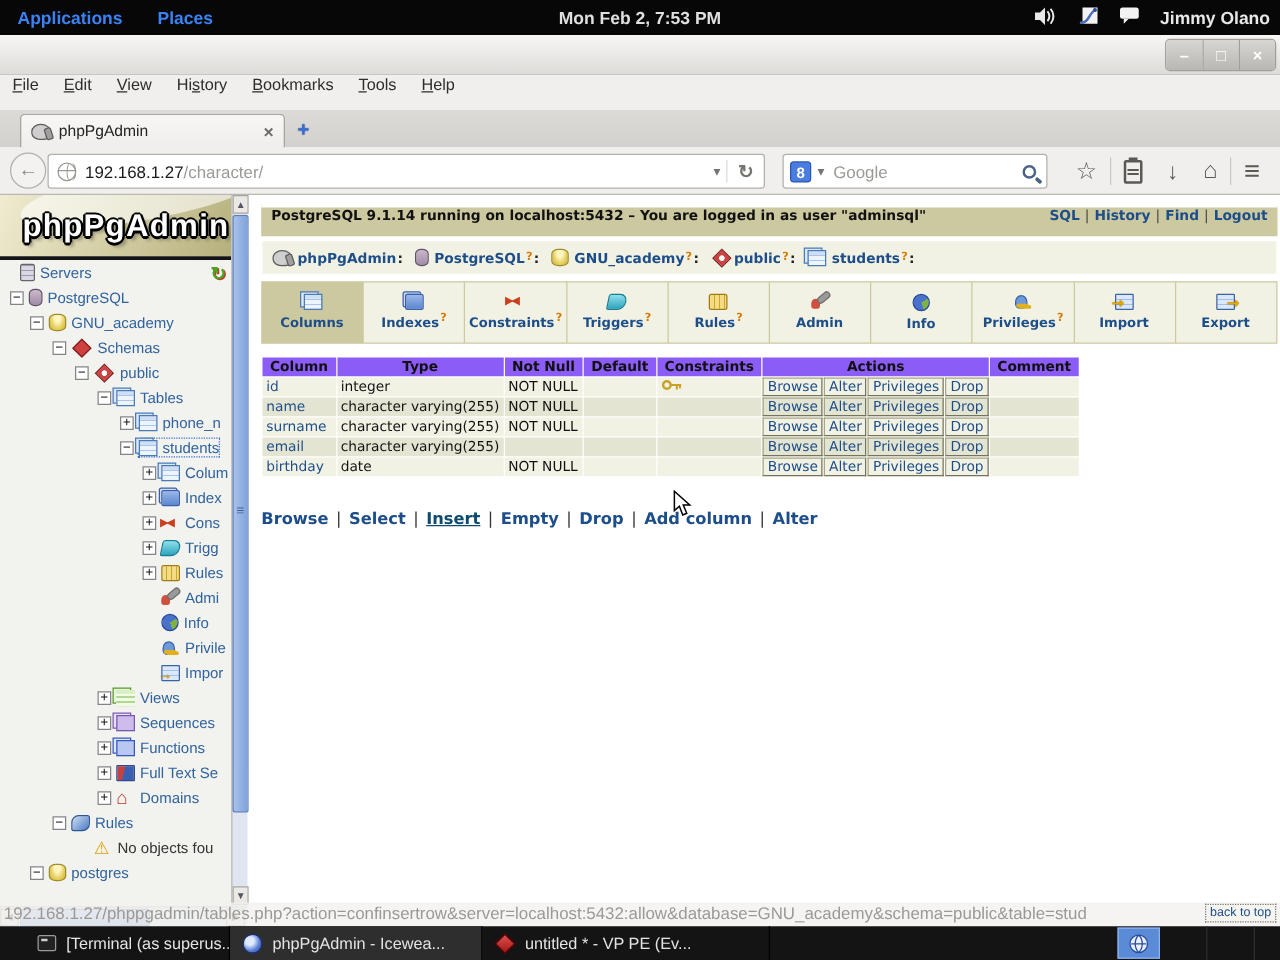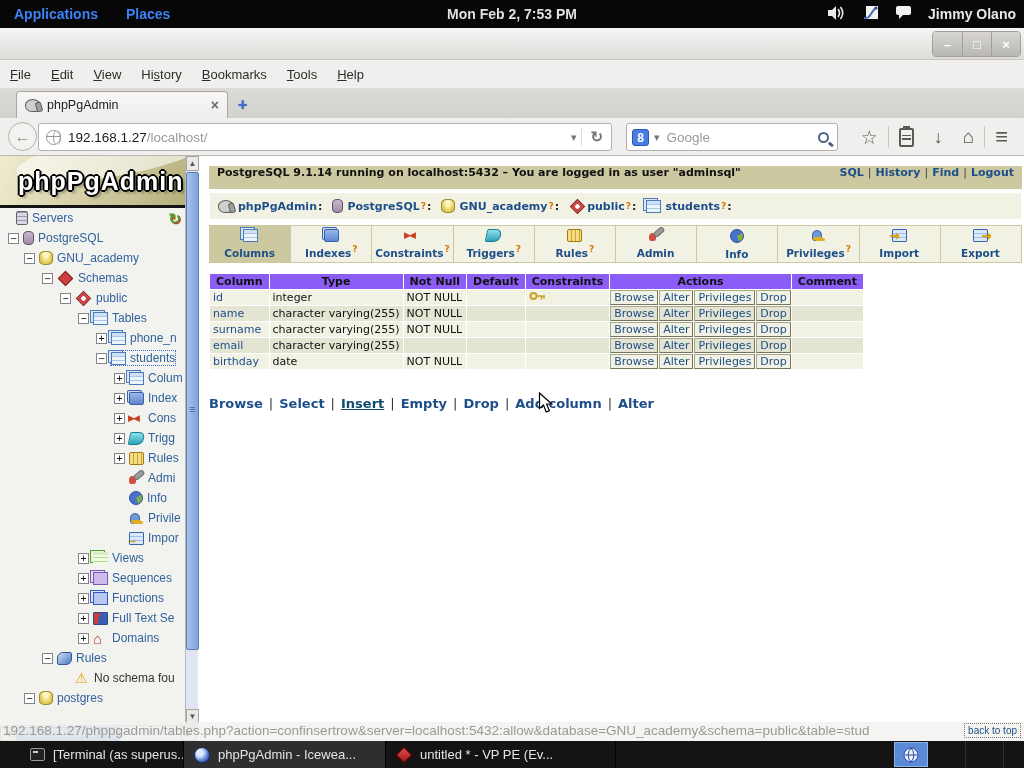--- a/index.html
+++ b/index.html
@@ -10,21 +10,21 @@
   .panel .clock{position:absolute;left:0;right:0;text-align:center;font-weight:700;color:#e0e0e0}
   .panel .pright{position:absolute;right:8px;display:flex;align-items:center;gap:16px}
   .panel .uname{font-weight:700}
   
   .titlebar{position:absolute;left:0;top:28px;width:1024px;height:32px;background:linear-gradient(#f7f6f5,#dedcd9);border-bottom:1px solid #c8c6c2}
   .wtitle{position:absolute;left:0;right:0;top:7px;text-align:center;font-size:13px;font-weight:700;color:#3d3c38}
   .wbtns{position:absolute;right:3px;top:3px;display:flex;border:1px solid #a29f9a;border-radius:4px;overflow:hidden}
   .wbtn{width:29px;height:24px;background:linear-gradient(#d8d6d3,#b9b7b3);border-left:1px solid #a29f9a;color:#fff;font-size:13px;font-weight:700;display:flex;align-items:center;justify-content:center}
   .wbtn:first-child{border-left:none}
   
-  .menubar{position:absolute;left:0;top:60px;width:1024px;height:28px;background:#f0efed;display:flex;align-items:center;font-size:13px;color:#2e2d2a}
+  .menubar{position:absolute;left:0;top:60px;width:1024px;height:28px;background:#f0efed;display:flex;align-items:flex-start;font-size:13px;color:#2e2d2a}
   .menu{padding:0 10px}
   .menu .acc{text-decoration:underline}
   
   .tabbar{position:absolute;left:0;top:88px;width:1024px;height:30px;background:linear-gradient(#dddbd8,#d3d1cd)}
   .btab{position:absolute;left:16px;top:3px;width:212px;height:27px;background:linear-gradient(#f8f7f6,#efeeec);border:1px solid #a9a6a1;border-bottom:none;border-radius:4px 4px 0 0;display:flex;align-items:center;padding:0 8px;font-size:12.5px;color:#222}
   .btab .ttl{flex:1;margin-left:6px}
   .btab .tclose{color:#6a6a6a;font-size:14px;font-weight:700}
   .newtab{position:absolute;left:238px;top:8px;color:#3b6fd4;font-size:16px;font-weight:700;text-shadow:0 0 1px #1a3a80}
   
   .navbar{position:absolute;left:0;top:118px;width:1024px;height:38px;background:#f0efed;border-bottom:1px solid #bab8b3}
@@ -106,21 +106,21 @@
   .main{position:absolute;left:199px;top:0;width:825px;height:585px;background:#fff;padding:8px 2px 0 10px;font-family:"DejaVu Sans",sans-serif}
   .topbar{height:25px;background:#ccc8a0;border-top:2px solid #fff;display:flex;align-items:flex-start;padding:0 8px;font-size:11px;font-weight:700;color:#111}
   .toplinks{margin-left:auto;color:#1d4e89}
   .toplinks a{color:#1d4e89;text-decoration:none}
   .pipe{color:#444;padding:0 4px;font-weight:400}
   .crumbbar{margin-top:3px;height:28px;background:#f2f2e4;border:1px solid #fff;display:flex;align-items:center;padding:0 8px;font-size:11px;font-weight:700;color:#1d4e89}
   .crumb{display:flex;align-items:center;margin-right:10px}
   .crumb .ic{margin-right:4px}
   .crumb:after{content:":";color:#222;margin-left:1px}
   .help{color:#d87800;font-size:9px;vertical-align:super;text-decoration:none;margin-left:1px}
-  .tabstrip{margin-top:5px;background:#ccc8a0;display:flex;gap:1px;padding:1px;height:38px}
+  .tabstrip{margin-top:5px;background:#ccc8a0;display:flex;gap:1px;padding:1px;height:50px}
   .ptab{flex:1;background:#f2f2e4;display:flex;flex-direction:column;align-items:center;justify-content:center;font-size:10.5px;font-weight:700;color:#1d4e89}
   .ptab.active{background:#ccc8a0}
   .ptab .ic{margin-bottom:2px}
   
   table.data{margin-top:10px;border-collapse:separate;border-spacing:1px;font-size:11px;color:#111}
   table.data th{background:#8b5cf6;font-weight:700;padding:1px 6px;height:14px;white-space:nowrap}
   table.data td{padding:0 3px;height:15px;white-space:nowrap}
   tr.r0 td{background:#f2f2e4}
   tr.r1 td{background:#e4e4d2}
   td.colname{color:#1d4e89}
@@ -204,21 +204,21 @@
     <span class="tclose">×</span>
   </div>
   <span class="newtab">+</span>
 </div>
 
 <div class="navbar">
   <span class="backbtn">←</span>
   <div class="urlbox">
     <span class="globe"></span>
     <span class="host">192.168.1.27</span>
-      <span class="path">/localhost/</span>
+      <span class="path">/character/</span>
     <span class="right">
       <span class="chev">▾</span>
       <span class="reload">↻</span>
     </span>
   </div>
   <div class="searchbox">
     <span class="glogo">8</span>
     <span class="chev">▾</span>
     <span class="placeholder">Google</span>
     <span class="mag"></span>
@@ -355,21 +355,21 @@
         <span class="tlabel">Domains</span>
       </div>
       <div class="trow" style="--p:42px">
         <span class="exp">−</span>
         <span class="ic i-slo"></span>
         <span class="tlabel">Rules</span>
       </div>
       <div class="trow" style="--p:60px">
         <span class="exp"></span>
         <span class="ic i-wrn"></span>
-        <span class="tlabel dark">No schema fou</span>
+        <span class="tlabel dark">No objects fou</span>
       </div>
       <div class="trow" style="--p:24px">
         <span class="exp">−</span>
         <span class="ic i-db"></span>
         <span class="tlabel">postgres</span>
       </div>
     </div>
   </div>
 
   <div class="vscroll">

